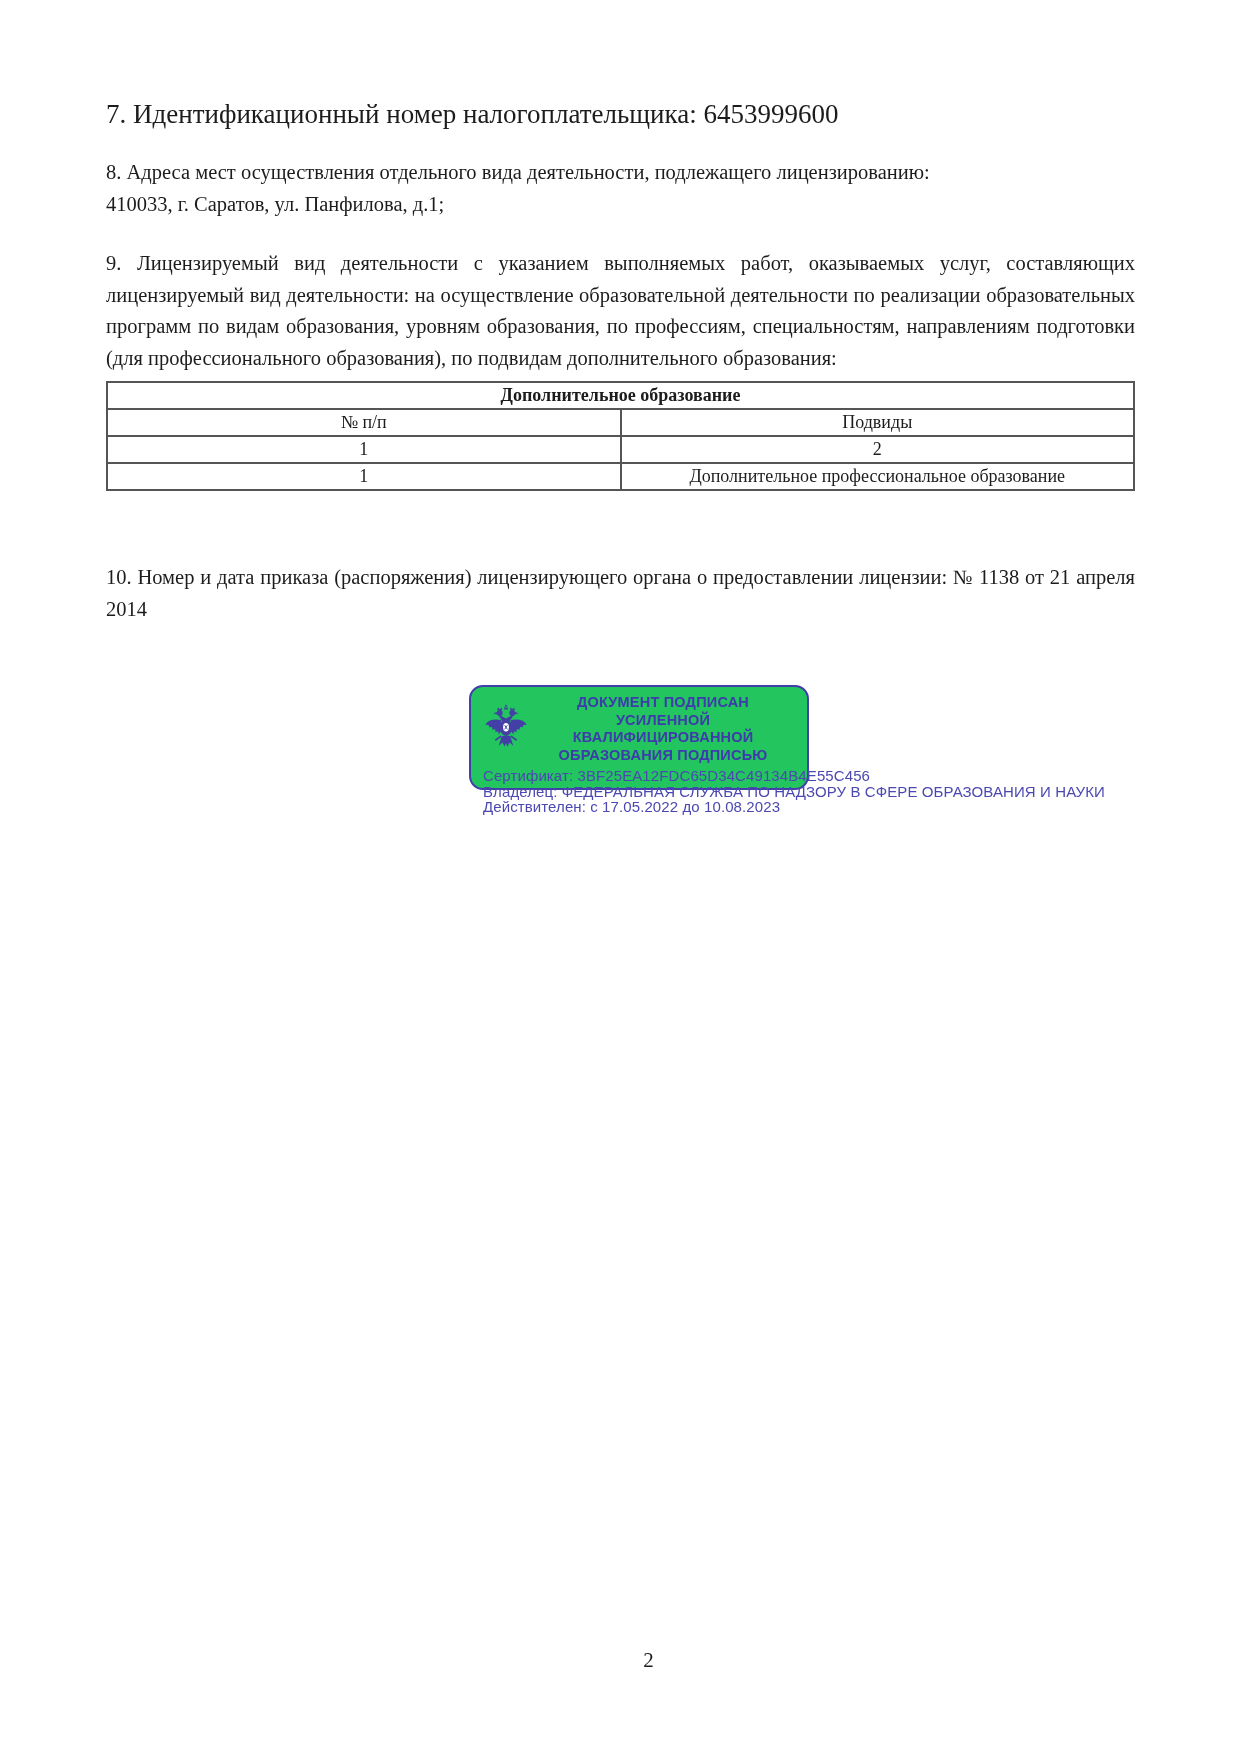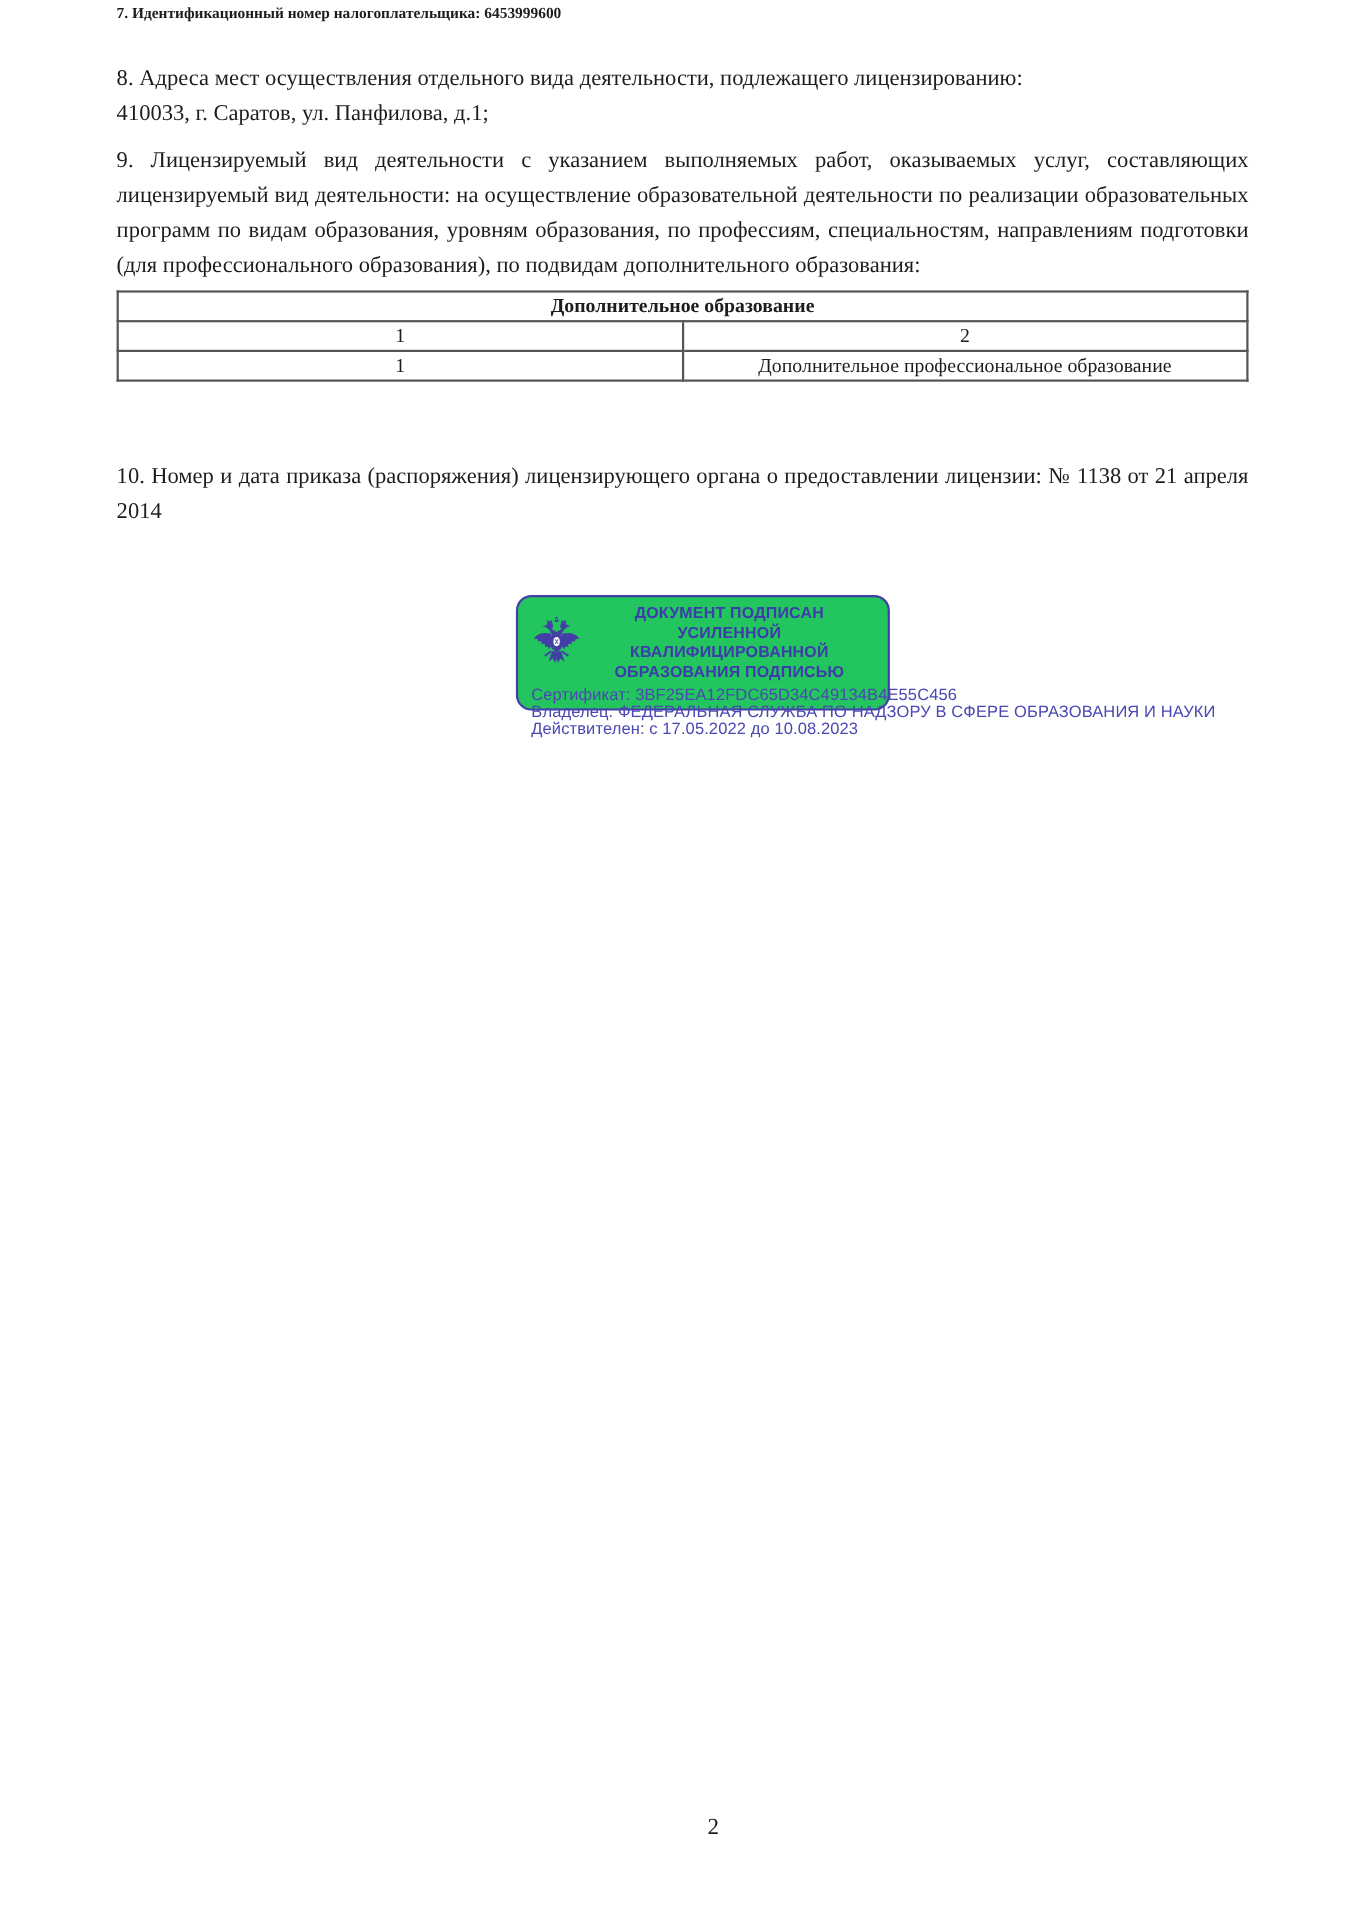--- a/index.html
+++ b/index.html
@@ -8,23 +8,23 @@
     width:1241px;height:1754px;
     margin:0 auto;
     background:#ffffff;
     font-family:"Liberation Serif", serif;
     color:#1c1c1c;
     overflow:hidden;
   }
   .content{padding:0 106px;}
   p{margin:0;}
   .para{font-size:20.5px;line-height:31.5px;}
-  .p7{font-size:14px;line-height:26px;font-weight:bold;}
+  .p7{padding-top:101px;font-size:27px;line-height:26px;}
   .p8{margin-top:30px;}
-  .p9{margin-top:12px;text-align:justify;}
+  .p9{margin-top:28px;text-align:justify;}
   .p10{margin-top:71px;text-align:justify;}
 
   table.subtypes-table{
     margin-top:7px;
     width:100%;
     border-collapse:collapse;
     table-layout:fixed;
   }
   table.subtypes-table td{
     border:2px solid #555;
@@ -99,20 +99,24 @@
     <p class="para p8"><span>8. Адреса мест осуществления отдельного вида деятельности, подлежащего лицензированию:</span><br><span>410033, г. Саратов, ул. Панфилова, д.1;</span></p>
 
     <p class="para p9">9. Лицензируемый вид деятельности с указанием выполняемых работ, оказываемых услуг, составляющих лицензируемый вид деятельности: на осуществление образовательной деятельности по реализации образовательных программ по видам образования, уровням образования, по профессиям, специальностям, направлениям подготовки (для профессионального образования), по подвидам дополнительного образования:</p>
 
     <table class="subtypes-table">
       <tbody>
           <tr>
         <td colspan="2" class="t-title">Дополнительное образование</td>
       </tr>
       <tr>
+        <td class="t-col1 t-center t-head">№ п/п</td>
+        <td class="t-center t-head">Подвиды</td>
+      </tr>
+      <tr>
         <td class="t-col1 t-center">1</td>
         <td class="t-center">2</td>
       </tr>
       <tr>
         <td class="t-col1 t-center">1</td>
         <td class="t-left">Дополнительное профессиональное образование</td>
       </tr>
     </tbody>
       </table>
 

